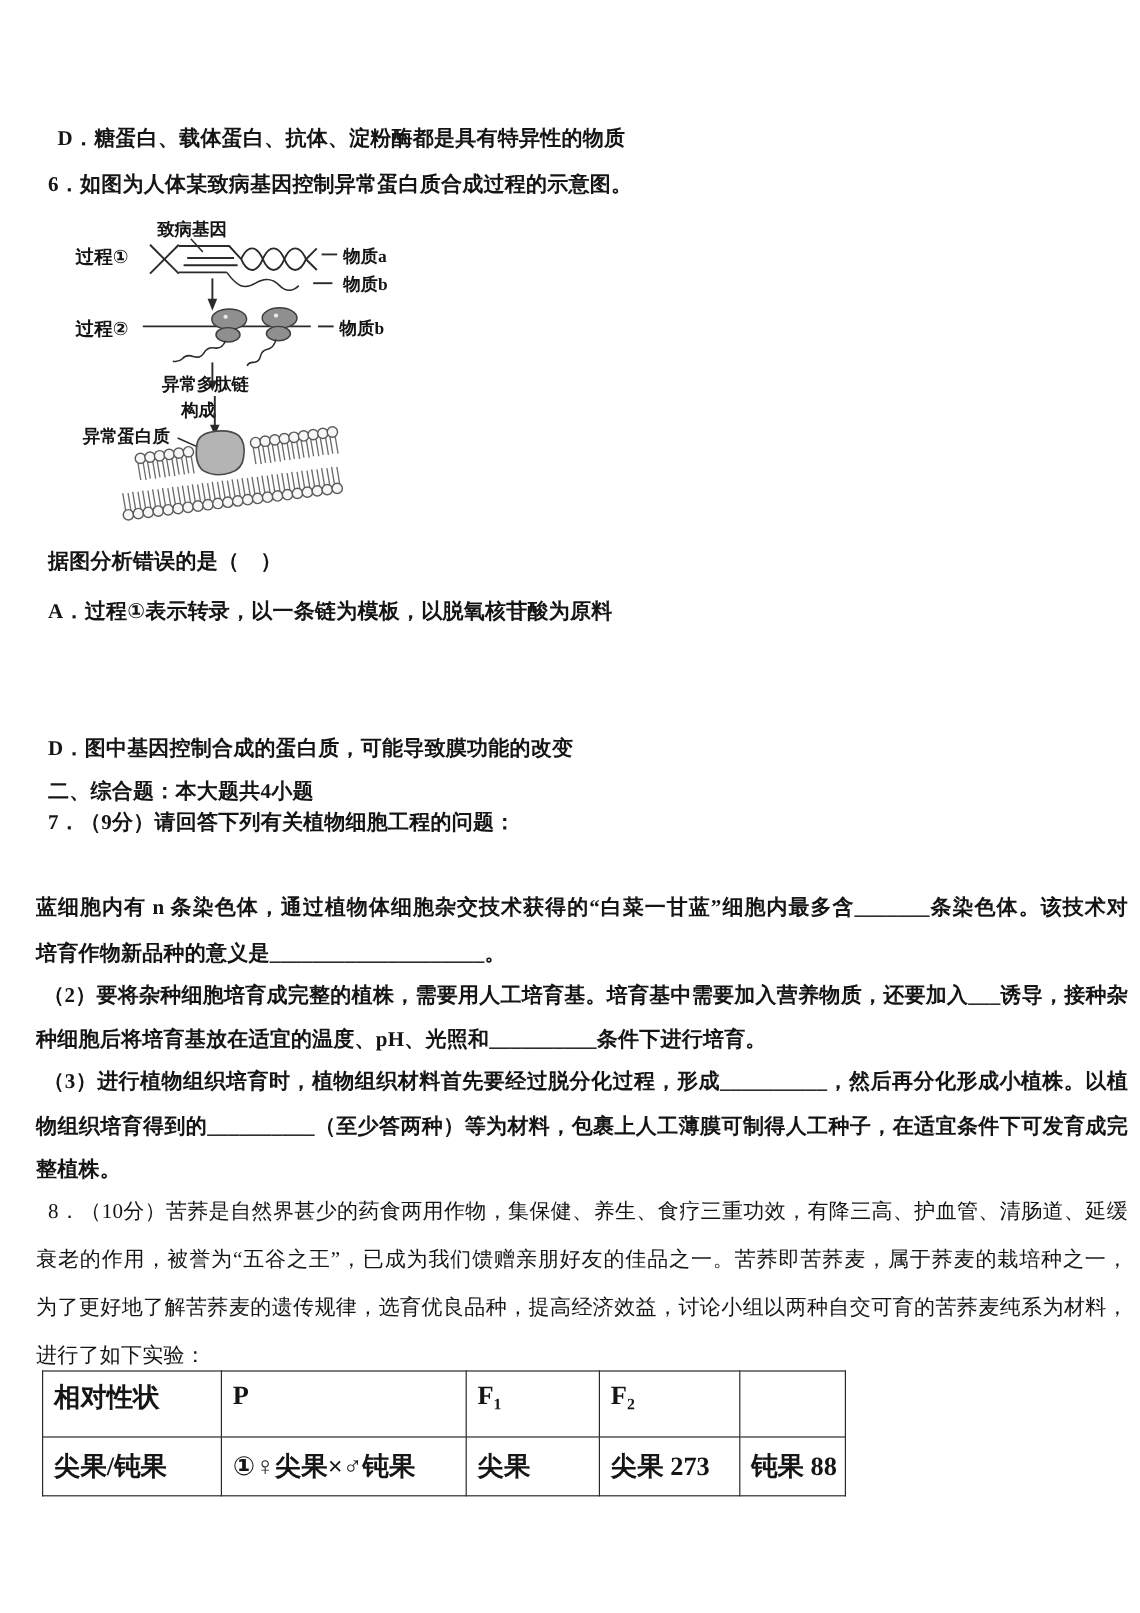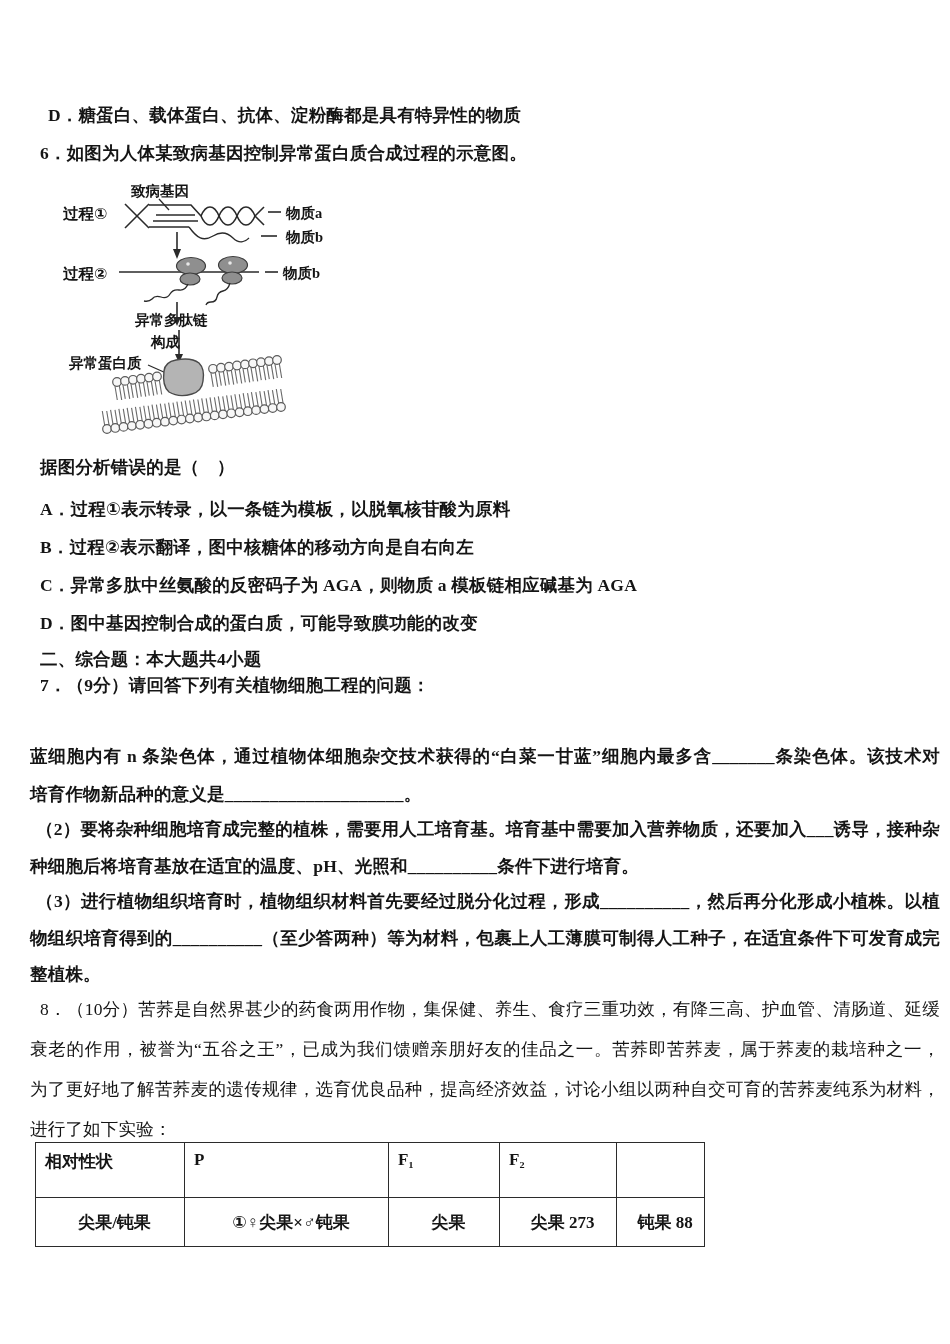--- a/index.html
+++ b/index.html
@@ -19,28 +19,28 @@
   svg text{font-family:"Liberation Serif","DejaVu Serif","DejaVu Sans",serif;fill:#141414;font-weight:bold;}
   .dln{stroke:#2a2a2a;stroke-width:1.6;fill:none;}
   .thin{stroke:#2a2a2a;stroke-width:1.3;fill:none;}
   .ribo{fill:#8f8f8f;stroke:#3c3c3c;stroke-width:1.2;}
   .blob{fill:#b4b4b4;stroke:#4a4a4a;stroke-width:1.4;}
   .phead{fill:#f7f7f7;stroke:#5a5a5a;stroke-width:1.2;}
   .tail{stroke:#6a6a6a;stroke-width:1.1;}
   .arrhead{fill:#2a2a2a;stroke:none;}
   table.xtab{
     position:absolute;left:35px;top:1142px;border-collapse:collapse;
-    table-layout:fixed;font-size:17px;font-weight:bold;color:#151515;
+    table-layout:fixed;font-size:22px;font-weight:bold;color:#151515;
   }
   table.xtab td{
     border:1.6px solid #2b2b2b;padding:0 0 0 9px;vertical-align:middle;
     overflow:hidden;
   }
   table.xtab tr.hd td{height:47px;vertical-align:top;padding-top:7px;}
-  table.xtab tr.dt td{height:48px;text-align:center;}
+  table.xtab tr.dt td{height:48px;}
 </style>
 </head>
 <body>
 
 <div class="page">
 
   <div class="line" style="top:104px;left:48px;">D．糖蛋白、载体蛋白、抗体、淀粉酶都是具有特异性的物质</div>
   <div class="line" style="top:142px;left:40px;">6．如图为人体某致病基因控制异常蛋白质合成过程的示意图。</div>
 
   <div class="diagram">
@@ -225,22 +225,20 @@
           <circle cx="217.7142857142857" cy="236.04761904761904" r="4.3" class="phead"></circle>
           <circle cx="226" cy="235" r="4.3" class="phead"></circle>
         </g>
 
       <path class="blob" d="M109,199 Q110,190 121,188 Q136,185 144,191 Q150,197 148,209 Q147,219 137,222 Q124,226 114,220 Q107,214 109,199 Z"></path>
     </svg>
   </div>
 
   <div class="line" style="top:456px;left:40px;">据图分析错误的是（　）</div>
   <div class="line" style="top:498px;left:40px;">A．过程①表示转录，以一条链为模板，以脱氧核苷酸为原料</div>
-  <div class="line" style="top:536px;left:40px;">B．过程②表示翻译，图中核糖体的移动方向是自右向左</div>
-  <div class="line" style="top:574px;left:40px;">C．异常多肽中丝氨酸的反密码子为 AGA，则物质 a 模板链相应碱基为 AGA</div>
   <div class="line" style="top:612px;left:40px;">D．图中基因控制合成的蛋白质，可能导致膜功能的改变</div>
 
   <div class="line" style="top:648px;left:40px;">二、综合题：本大题共4小题</div>
   <div class="line" style="top:674px;left:40px;">7．（9分）请回答下列有关植物细胞工程的问题：</div>
 
   <div class="line just" style="top:745px;left:30px;">蓝细胞内有 n 条染色体，通过植物体细胞杂交技术获得的“白菜一甘蓝”细胞内最多含_______条染色体。该技术对</div>
   <div class="line" style="top:783px;left:30px;">培育作物新品种的意义是____________________。</div>
   <div class="line just" style="top:818px;left:36px;">（2）要将杂种细胞培育成完整的植株，需要用人工培育基。培育基中需要加入营养物质，还要加入___诱导，接种杂</div>
   <div class="line" style="top:855px;left:30px;">种细胞后将培育基放在适宜的温度、pH、光照和__________条件下进行培育。</div>
   <div class="line just" style="top:890px;left:36px;">（3）进行植物组织培育时，植物组织材料首先要经过脱分化过程，形成__________，然后再分化形成小植株。以植</div>

